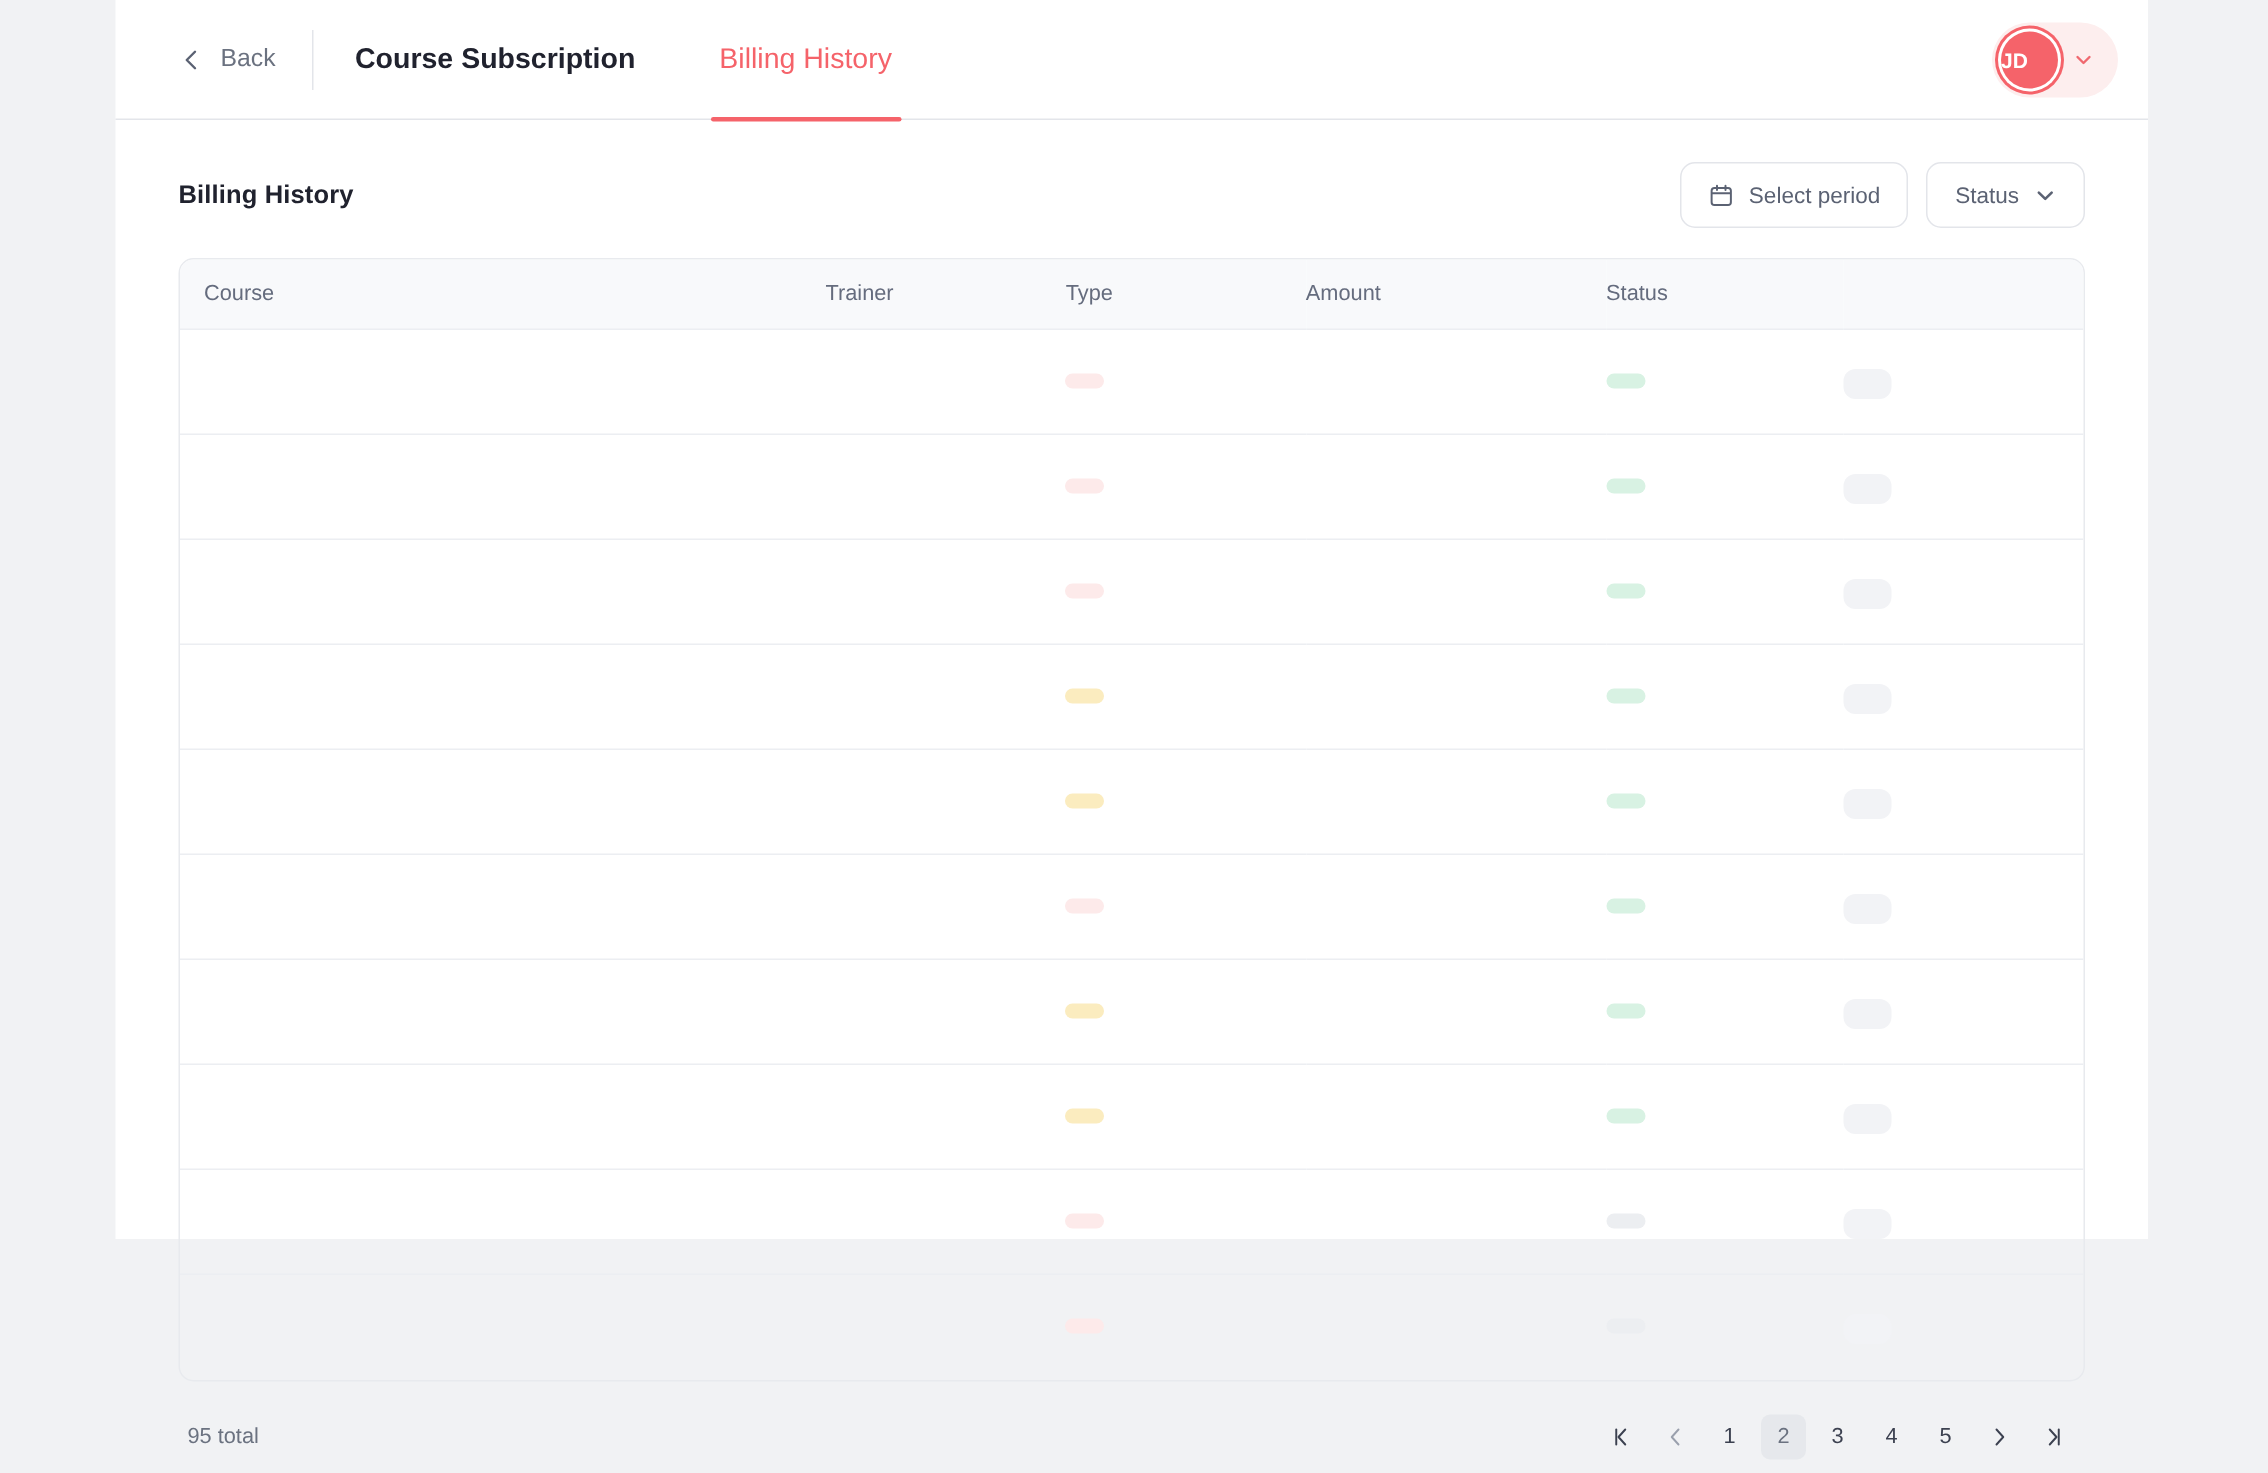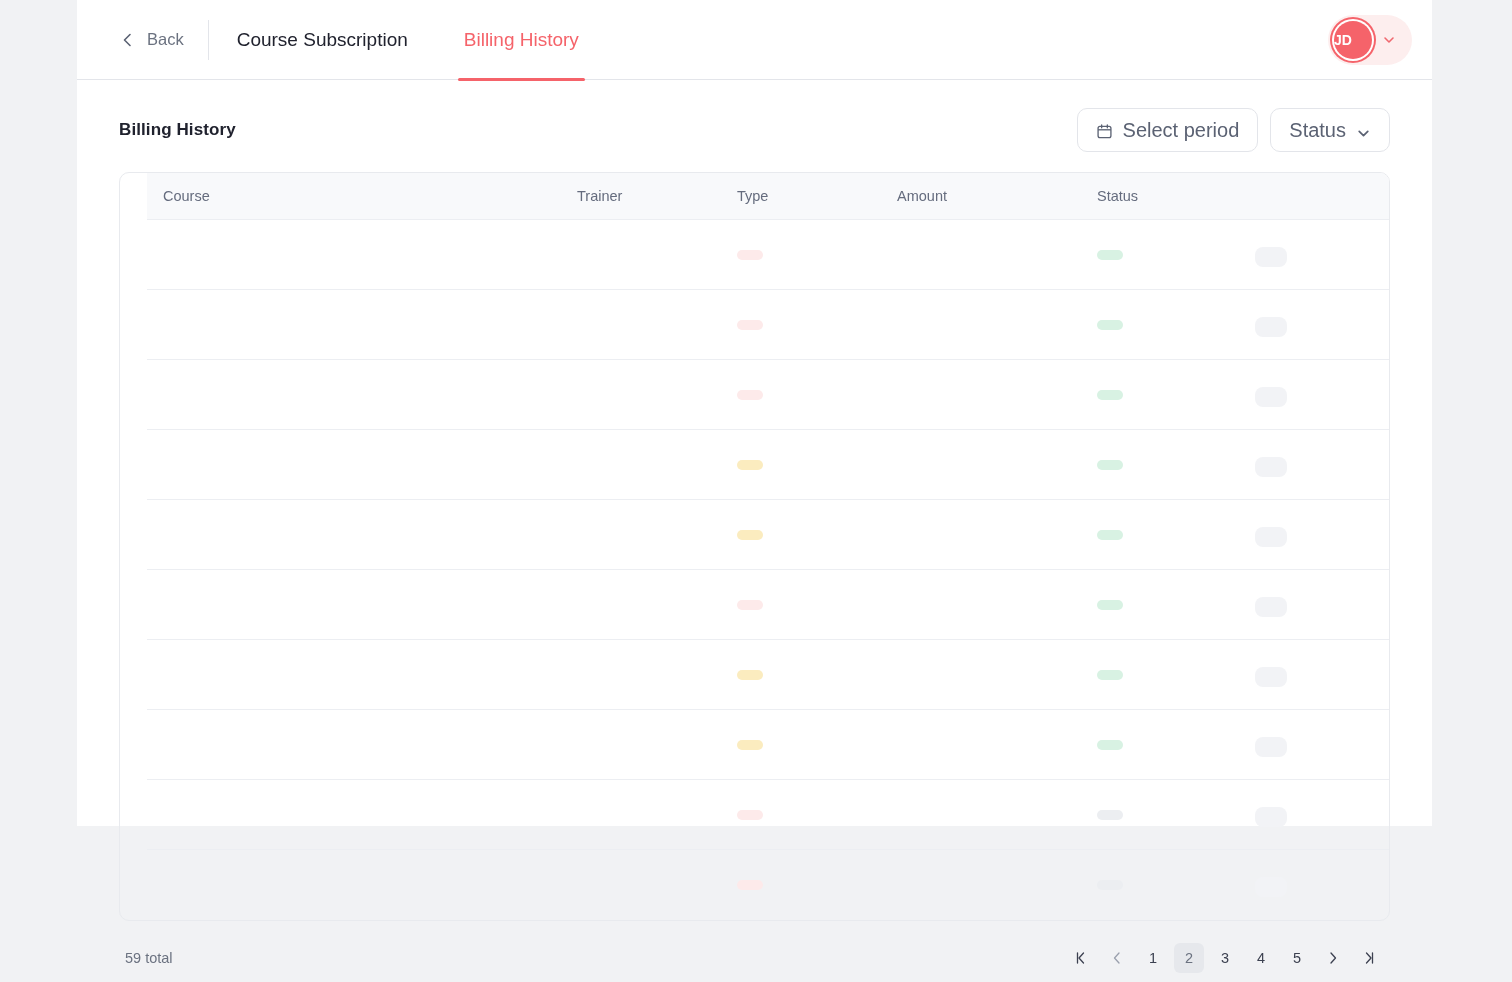--- a/index.html
+++ b/index.html
@@ -63,21 +63,21 @@
   }
   .tab.active { color: #f5636a; font-weight: 500; }
   .tab.active::after {
     content: "";
     position: absolute;
     left: 22px; right: 22px; bottom: -1px;
     height: 3px;
     background: #f5636a;
     border-radius: 2px;
   }
-  .tab.plain { font-weight: 400; }
+  .tab.plain { font-weight: 700; }
 
   .spacer { flex: 1 1 auto; }
 
   .profile {
     display: flex;
     align-items: center;
     gap: 10px;
     background: #fdeeee;
     border-radius: 28px;
     padding: 6px 16px 6px 6px;
@@ -112,33 +112,32 @@
   }
   .head-actions { margin-left: auto; display: flex; gap: 12px; align-items: center; }
   .btn-outline {
     display: flex; align-items: center; gap: 10px;
     height: 44px;
     padding: 0 18px;
     border: 1px solid #e3e5ea;
     border-radius: 10px;
     background: #ffffff;
     color: #5b6273;
-    font-size: 20px;
+    font-size: 15px;
     cursor: pointer;
     white-space: nowrap;
   }
   .cal-icon { width: 17px; height: 17px; display: block; }
   .chev-icon { width: 15px; height: 15px; display: block; }
 
   
   .table-wrap {
     border: 1px solid #e8eaee;
     border-radius: 10px;
     overflow: hidden;
-    padding-left: 27px;
   }
   table { width: 100%; border-collapse: collapse; table-layout: fixed; }
   thead th {
     background: #f8f9fb;
     text-align: left;
     font-size: 14.5px;
     font-weight: 400;
     color: #656c7e;
     padding: 15px 0 15px 0;
     border-bottom: 1px solid #eceef2;
@@ -470,21 +469,21 @@
                   <div class="dt"></div>
                 </td>
                 <td><span class="status-badge refunded"></span></td>
                 <td><button class="view-btn"></button></td>
               </tr>
             </tbody>
         </table>
       </div>
 
       <div class="table-footer">
-        <div class="total-text">59 total</div>
+        <div class="total-text">95 total</div>
         <div class="pagination" id="pagination">
             <div class="pg arrow">
               <svg width="16" height="16" viewBox="0 0 16 16" fill="none">
                 <path d="M10.5 3L6 8l4.5 5" stroke="#3c4150" stroke-width="1.3" stroke-linecap="round" stroke-linejoin="round"></path>
                 <path d="M4.5 3v10" stroke="#3c4150" stroke-width="1.3" stroke-linecap="round"></path>
               </svg>
             </div>
             <div class="pg arrow">
               <svg width="16" height="16" viewBox="0 0 16 16" fill="none">
                 <path d="M10 3L5.5 8l4.5 5" stroke="#9aa0ad" stroke-width="1.3" stroke-linecap="round" stroke-linejoin="round"></path>

